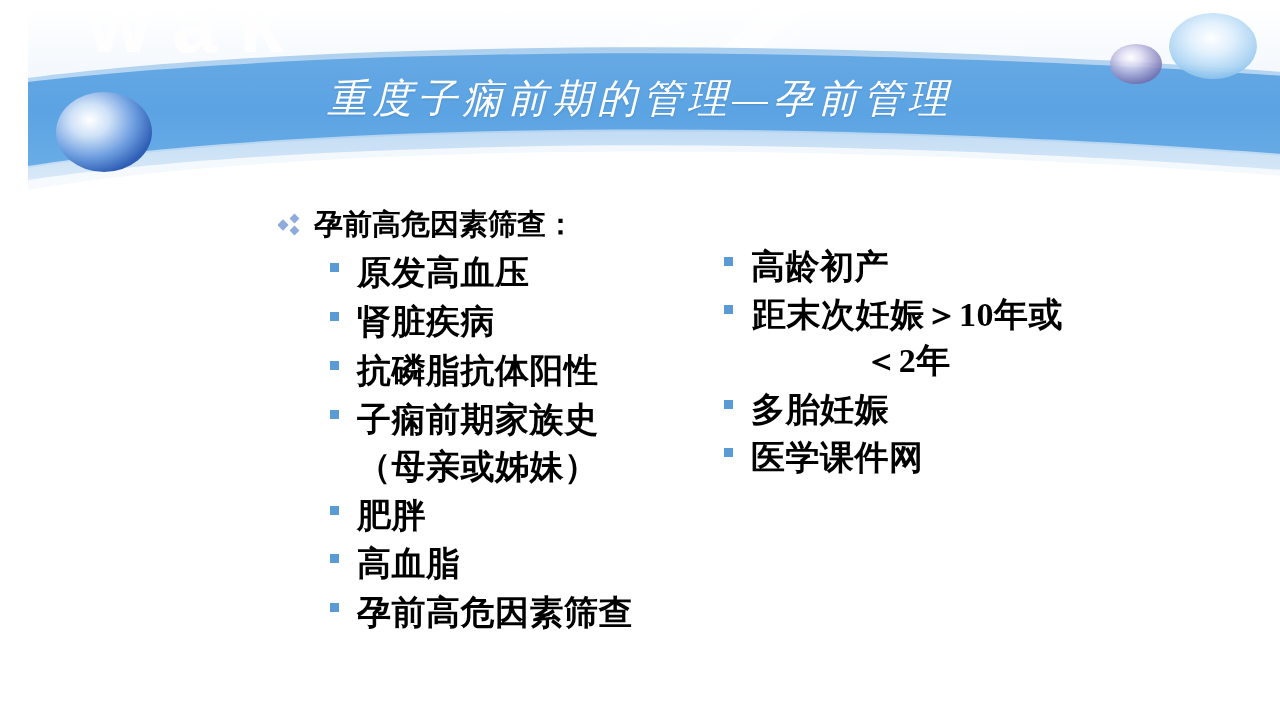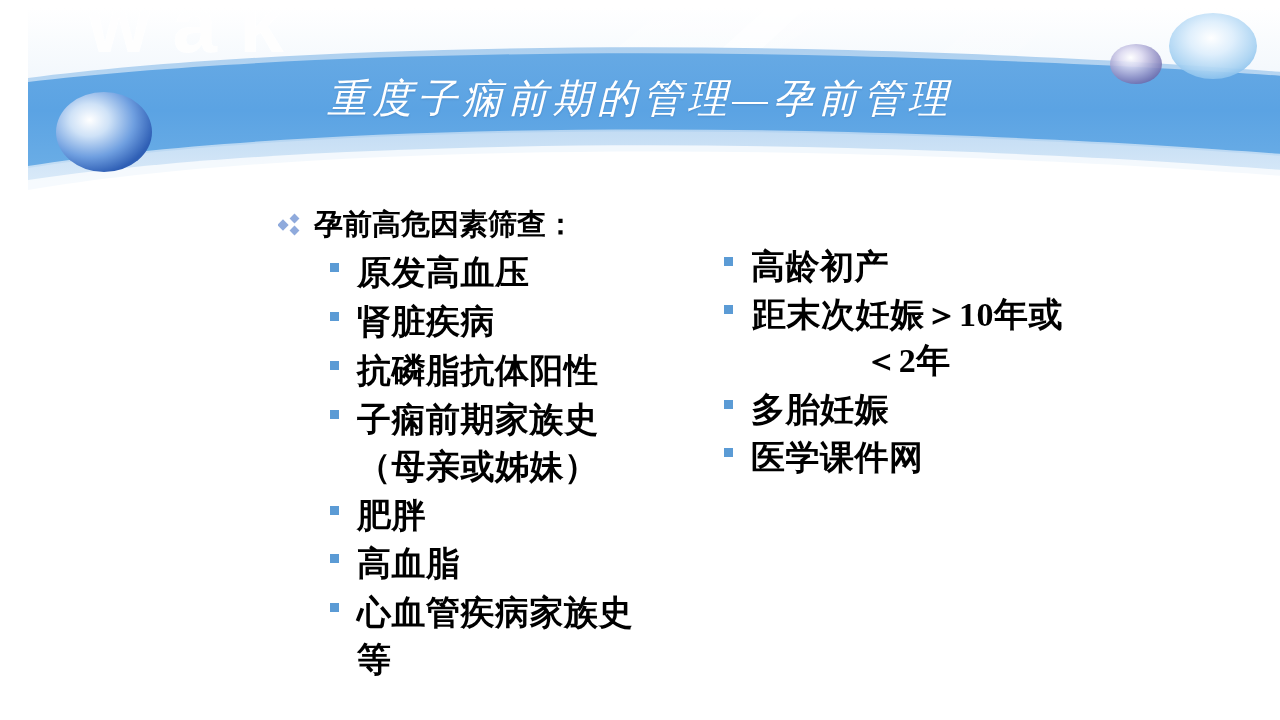--- a/index.html
+++ b/index.html
@@ -255,21 +255,21 @@
       <div class="bullet-item">
         <span class="sq-bullet"></span>
         <span class="bullet-text">肥胖</span>
       </div>
       <div class="bullet-item">
         <span class="sq-bullet"></span>
         <span class="bullet-text">高血脂</span>
       </div>
       <div class="bullet-item">
         <span class="sq-bullet"></span>
-        <span class="bullet-text">心血管疾病家族史等</span>
+        <span class="bullet-text">孕前高危因素筛查</span>
       </div>
     </div>
 
     <div id="col-right">
       <div class="bullet-item">
         <span class="sq-bullet"></span>
         <span class="bullet-text">高龄初产</span>
       </div>
       <div class="bullet-item">
         <span class="sq-bullet"></span>

